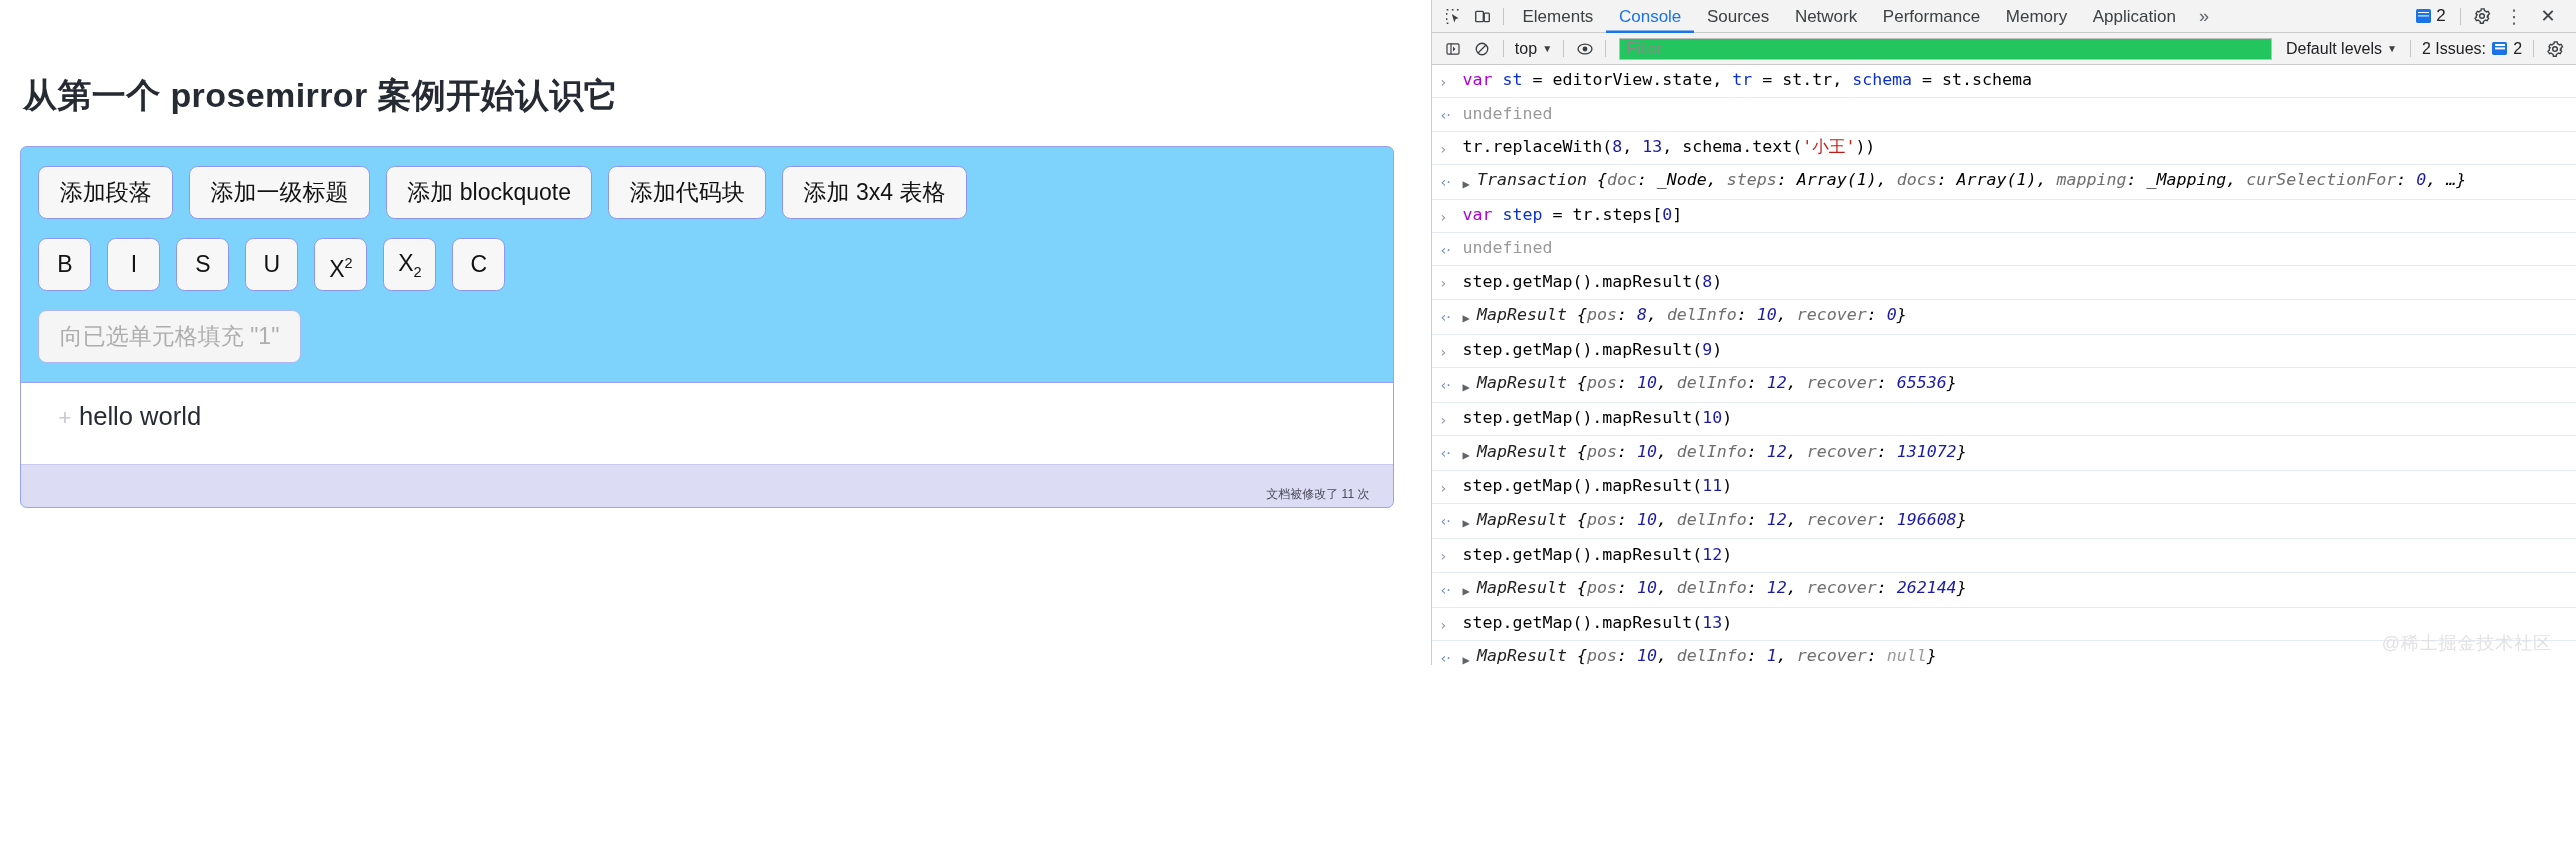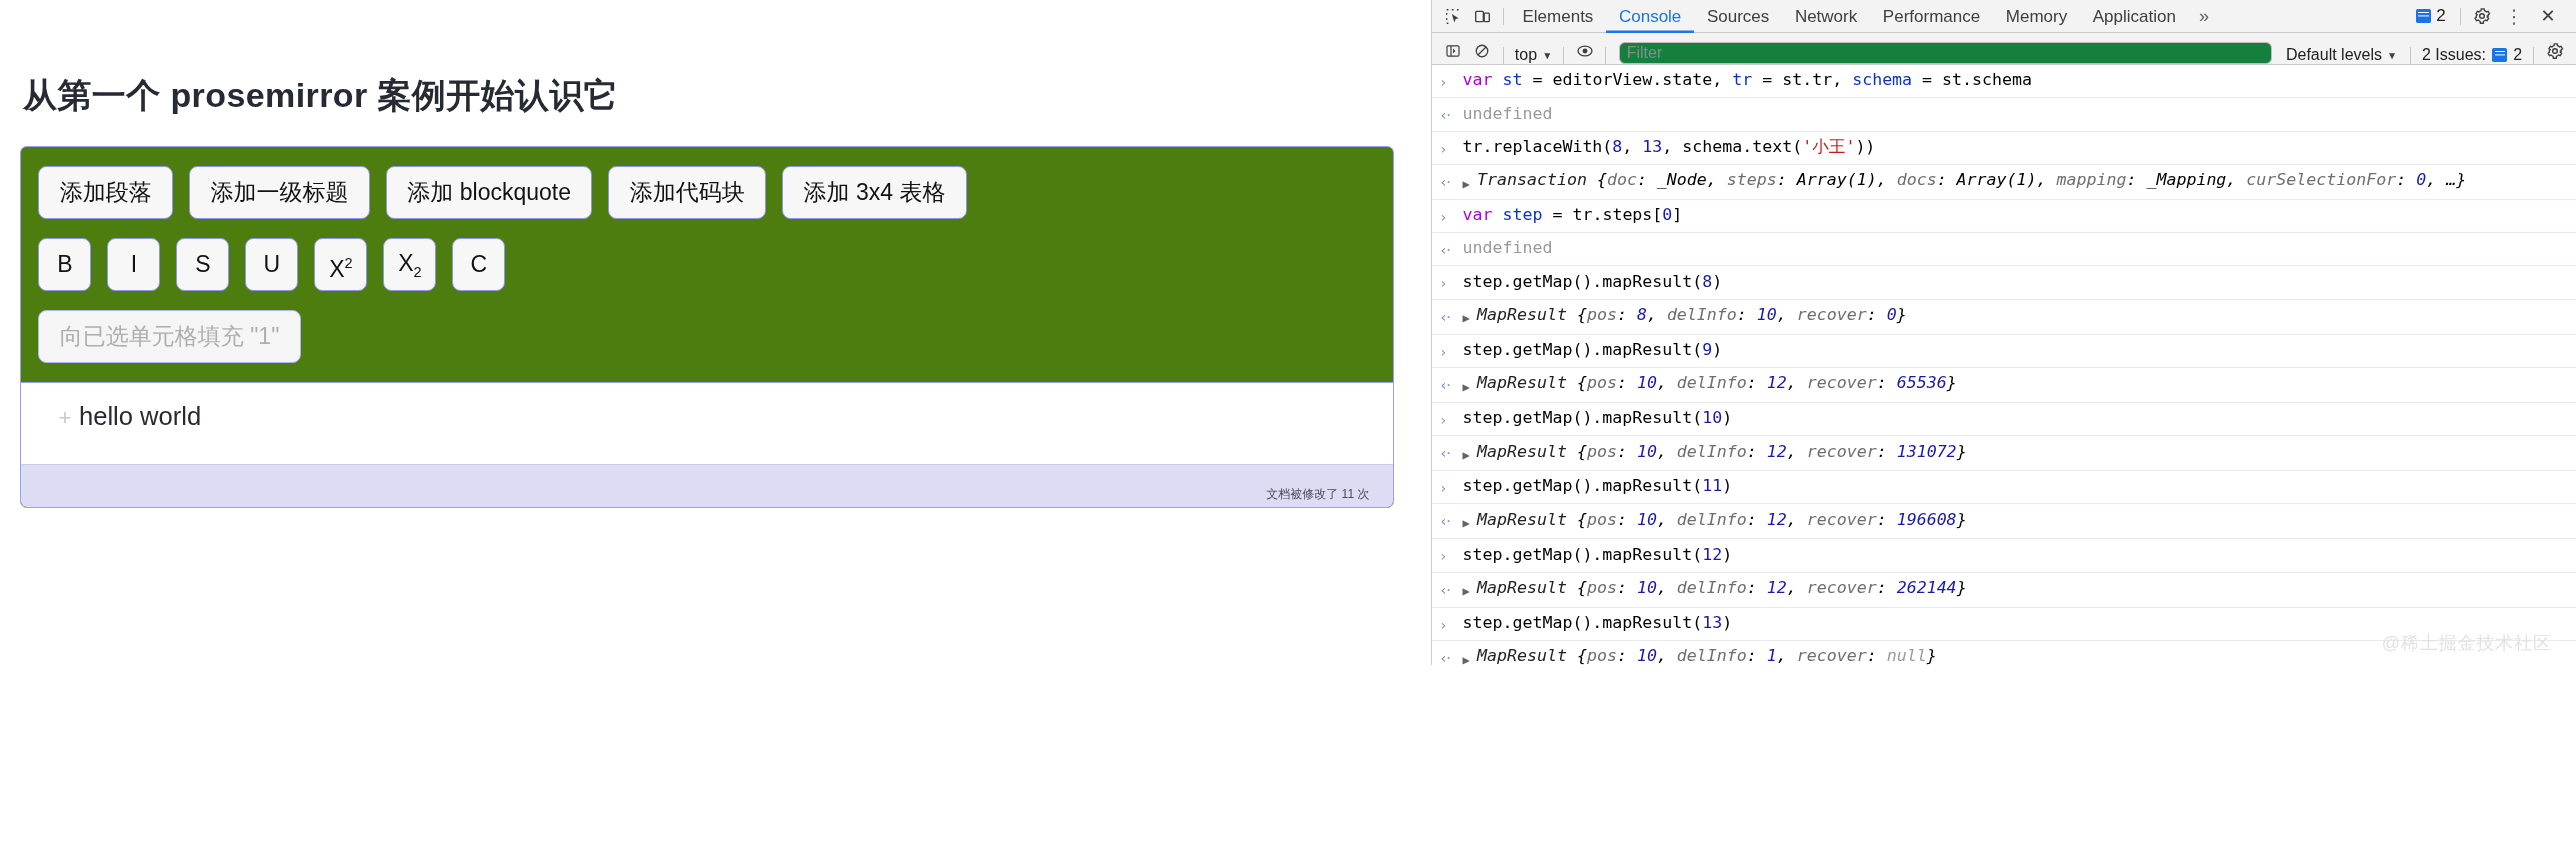--- a/index.html
+++ b/index.html
@@ -26,21 +26,21 @@
     color: #262a33;
     margin: 73px 0 0 0;
     padding-left: 2.6px;
     letter-spacing: 0.4px;
   }
 
   .editor-card {
     margin-top: 27px;
     border: 1.7px solid #9aa0f0;
     border-radius: 6.8px;
-    background: #4d7c0f;
+    background: #7dd3fc;
     width: 1374px;
     overflow: hidden;
   }
   .toolbar {
     padding: 19px 17px 6.8px 17px;
   }
   .btn-row { display: flex; gap: 16px; margin-bottom: 19px; }
   .tbtn {
     background: #f7f7f8;
     border: 1.7px solid #8e95ee;
@@ -154,36 +154,36 @@
     box-shadow: 0 3.4px 0 #fff;
   }
   .kebab { font-size: 19px; color: #5f6368; padding: 0 8.5px; cursor: pointer; letter-spacing: 0; line-height: 1; }
   .closex { font-size: 18px; color: #3c4043; padding: 0 8.5px; cursor: pointer; }
 
   .dt-toolbar {
     height: 32px;
     background: #f3f3f3;
     border-bottom: 0.9px solid #cacaca;
     display: flex;
-    align-items: flex-end;
+    align-items: center;
     padding: 0 6.8px;
     flex: 0 0 32px;
   }
   .ctx-select {
     font-size: 16px; color: #202124; padding: 0 5.1px; cursor: pointer;
     display: flex; align-items: center; gap: 5.1px;
   }
   .caret { font-size: 10.2px; color: #3c4043; }
   .filter-input {
     flex: 1 1 auto;
     height: 22px;
     margin: 0 6.8px;
     border: 0.9px solid #bdbdbd;
-    border-radius: 6px;
-    background: #15803d;
+    border-radius: 0;
+    background: #22c55e;
     font-size: 16px;
     color: #202124;
     padding: 0 6.8px;
     font-family: "Liberation Sans", sans-serif;
     outline: none;
     min-width: 34px;
   }
   .filter-input::placeholder { color: #8a8a8a; }
   .levels { font-size: 16px; color: #202124; padding: 0 6.8px; cursor: pointer; display:flex; align-items:center; gap:5.1px;}
   .issues-txt { font-size: 16px; color: #202124; padding: 0 5.1px; display: flex; align-items: center; gap: 6px; cursor: pointer;}

